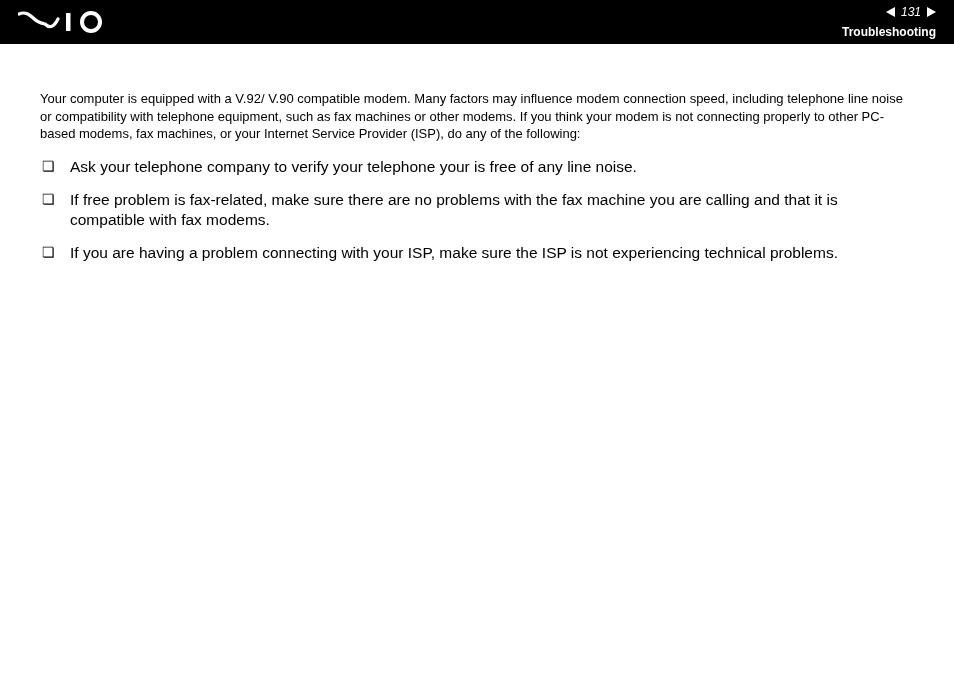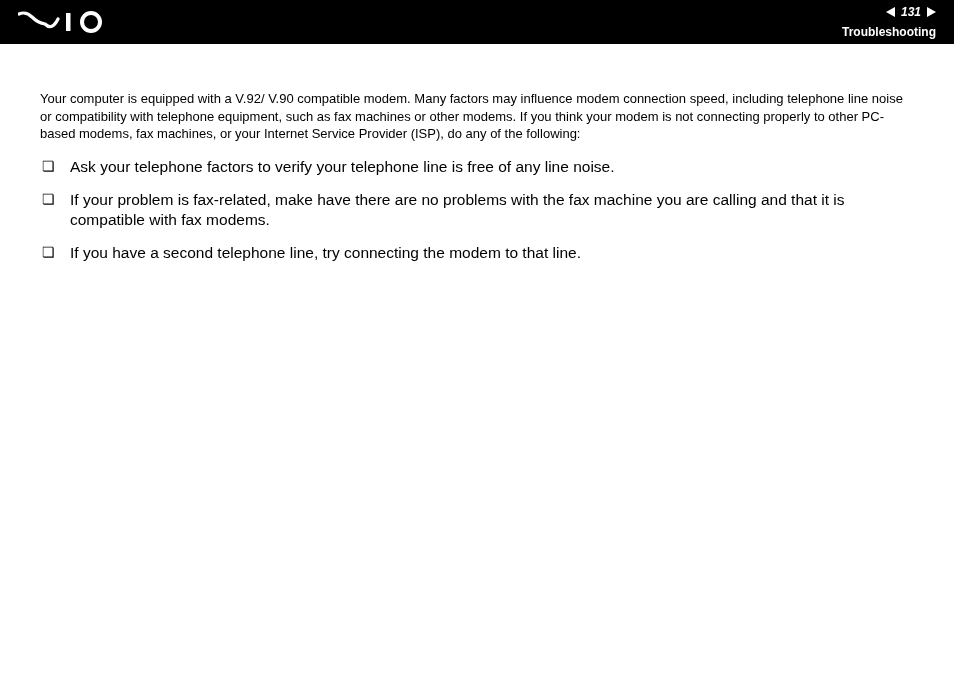--- a/index.html
+++ b/index.html
@@ -39,21 +39,21 @@
   .arrow-left, .arrow-right {
     width: 0; height: 0;
     border-top: 5px solid transparent;
     border-bottom: 5px solid transparent;
   }
   .arrow-left  { border-right: 9px solid #fff; }
   .arrow-right { border-left: 9px solid #fff; }
   .page-num {
     color: #fff;
     font-style: italic;
-    font-weight: bold;
+    font-weight: normal;
     font-size: 12px;
   }
   .breadcrumb {
     color: #fff;
     font-weight: bold;
     font-size: 12px;
     margin-top: 6px;
   }
   .content {
     padding: 46px 40px 0 40px;
@@ -107,17 +107,17 @@
       <span class="page-num">131</span>
       <div class="arrow-right"></div>
     </div>
     <div class="breadcrumb">Troubleshooting</div>
   </div>
 </div>
 
 <div class="content">
   <p class="intro">Your computer is equipped with a V.92/ V.90 compatible modem. Many factors may influence modem connection speed, including telephone line noise or compatibility with telephone equipment, such as fax machines or other modems. If you think your modem is not connecting properly to other PC-based modems, fax machines, or your Internet Service Provider (ISP), do any of the following:</p>
   <ul class="bullets">
-    <li>Ask your telephone factors to verify your telephone line is free of any line noise.</li>
-    <li>If your problem is fax-related, make have there are no problems with the fax machine you are calling and that it is compatible with fax modems.</li>
-    <li>If you have a second telephone line, try connecting the modem to that line.</li>
+    <li>Ask your telephone company to verify your telephone your is free of any line noise.</li>
+    <li>If free problem is fax-related, make sure there are no problems with the fax machine you are calling and that it is compatible with fax modems.</li>
+    <li>If you are having a problem connecting with your ISP, make sure the ISP is not experiencing technical problems.</li>
   </ul>
 </div>
 
 </body></html>

